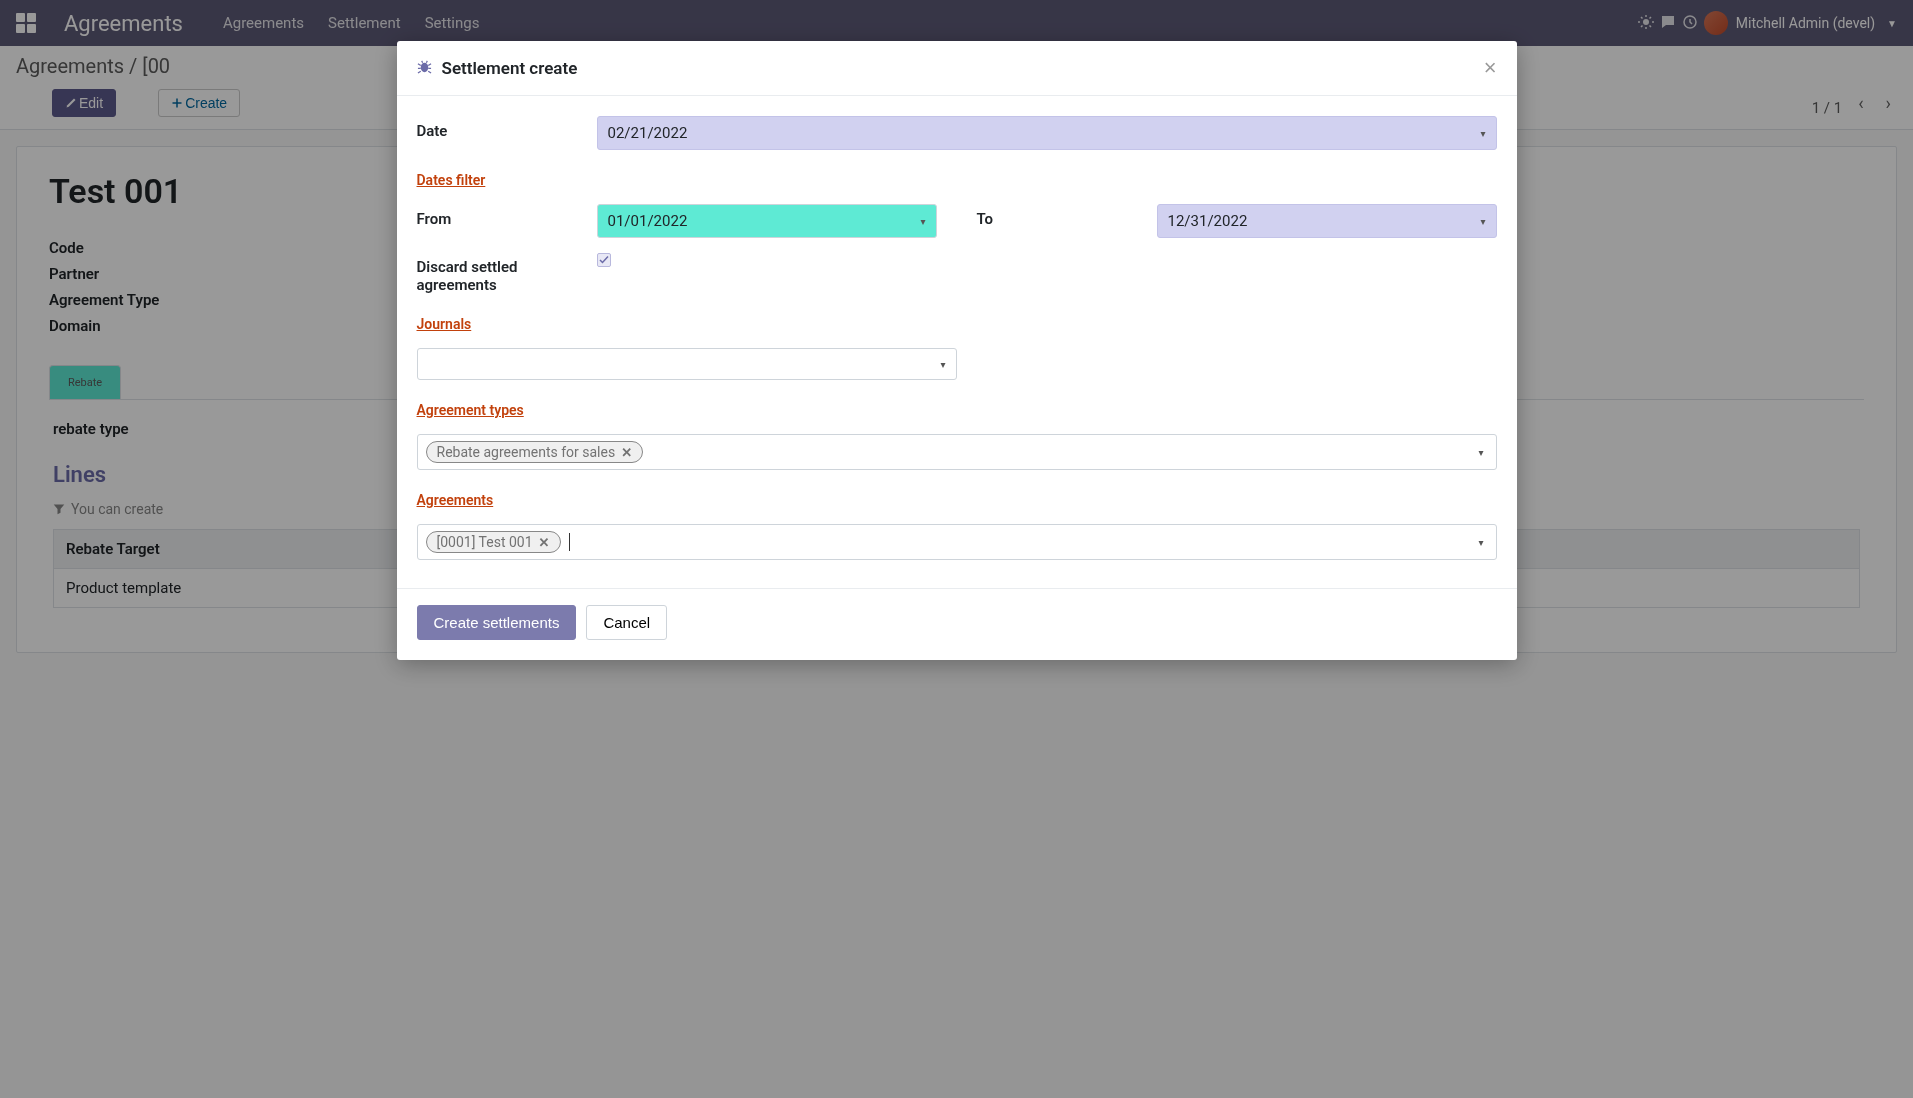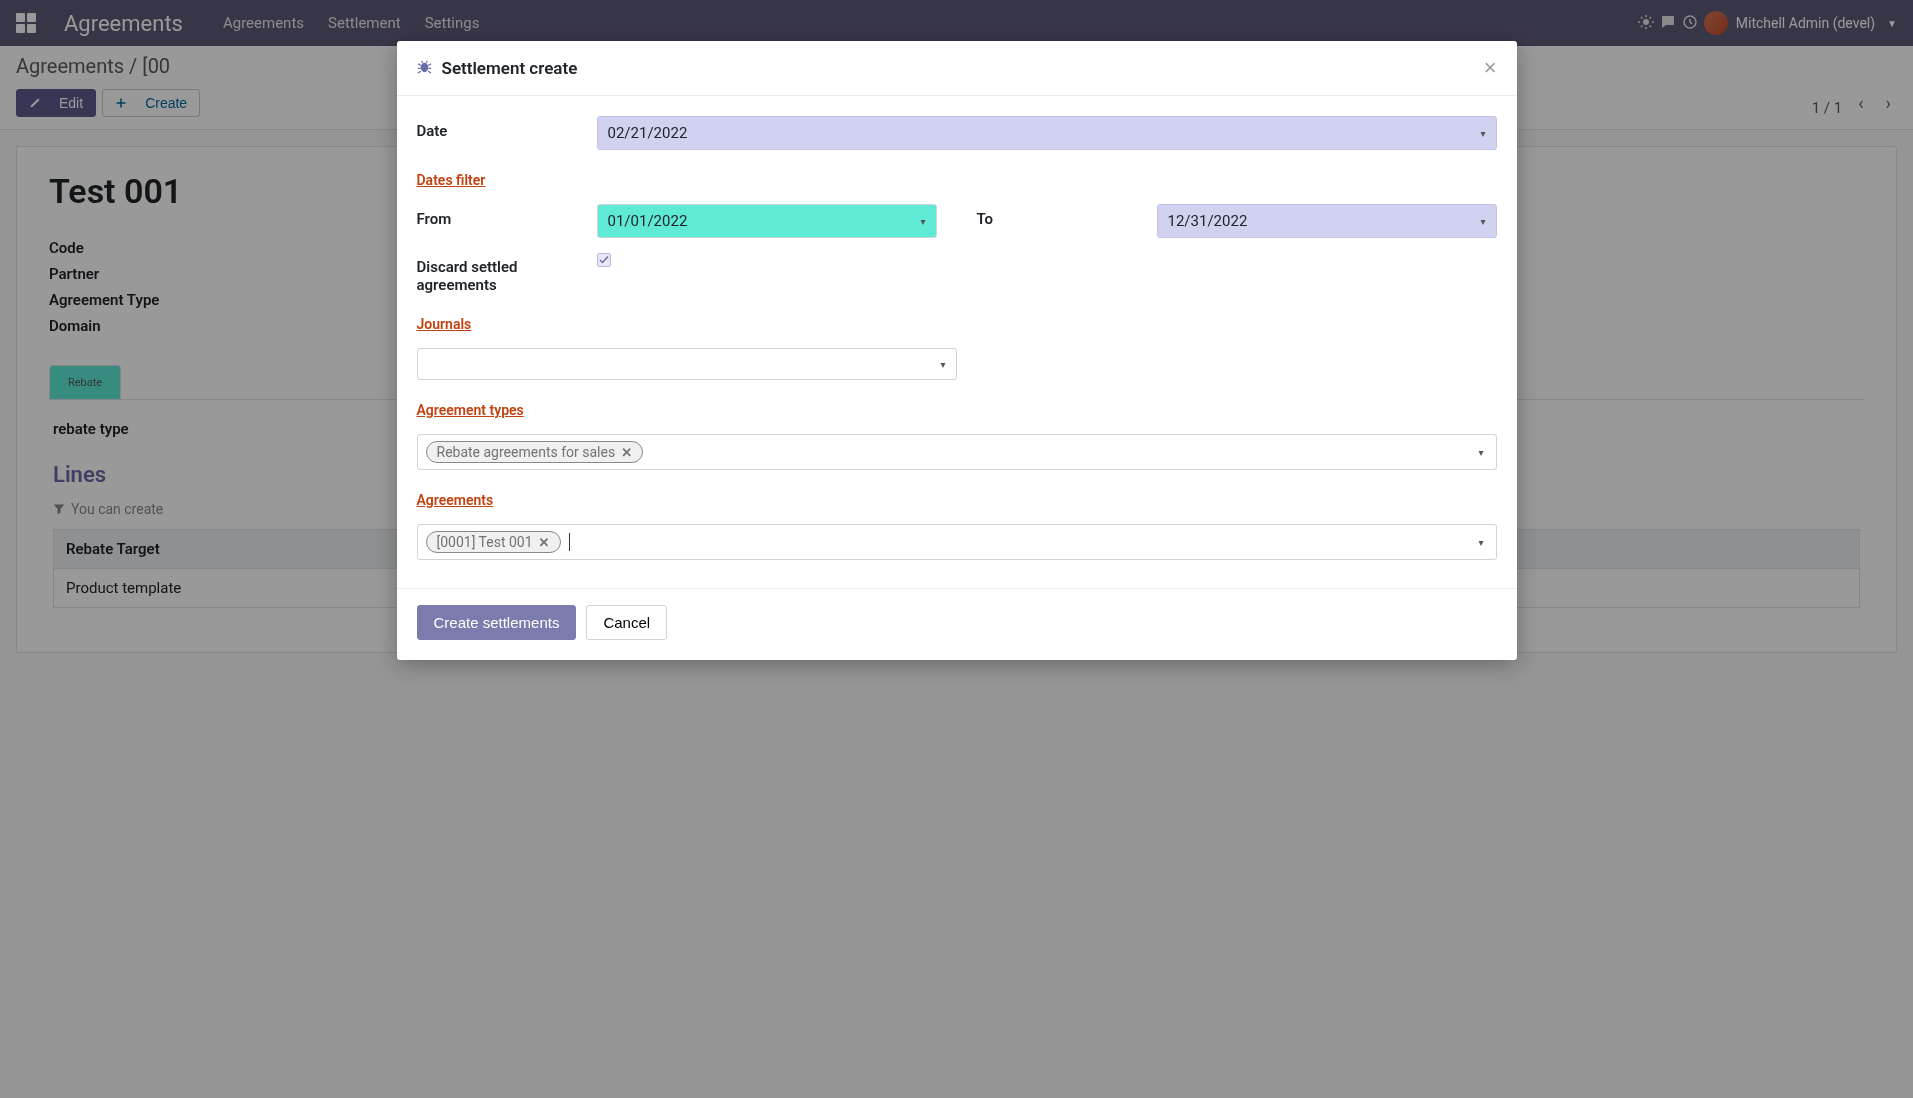--- a/index.html
+++ b/index.html
@@ -64,21 +64,22 @@
     .control-left { display: flex; gap: 6px; }
     .btn {
       padding: 5px 12px;
       border: 1px solid #ccc;
       border-radius: 3px;
       background: #fff;
       cursor: pointer;
       font-size: 14px;
       display: inline-flex;
       align-items: center;
-      gap: 18px;
+      gap: 2px;
+      margin-left: 36px;
     }
     .btn-primary {
       background: #5d5a8c;
       border-color: #5d5a8c;
       color: #fff;
     }
     .btn-secondary {
       background: #fff;
       border: 1px solid #ccc;
       color: #0369a1;

